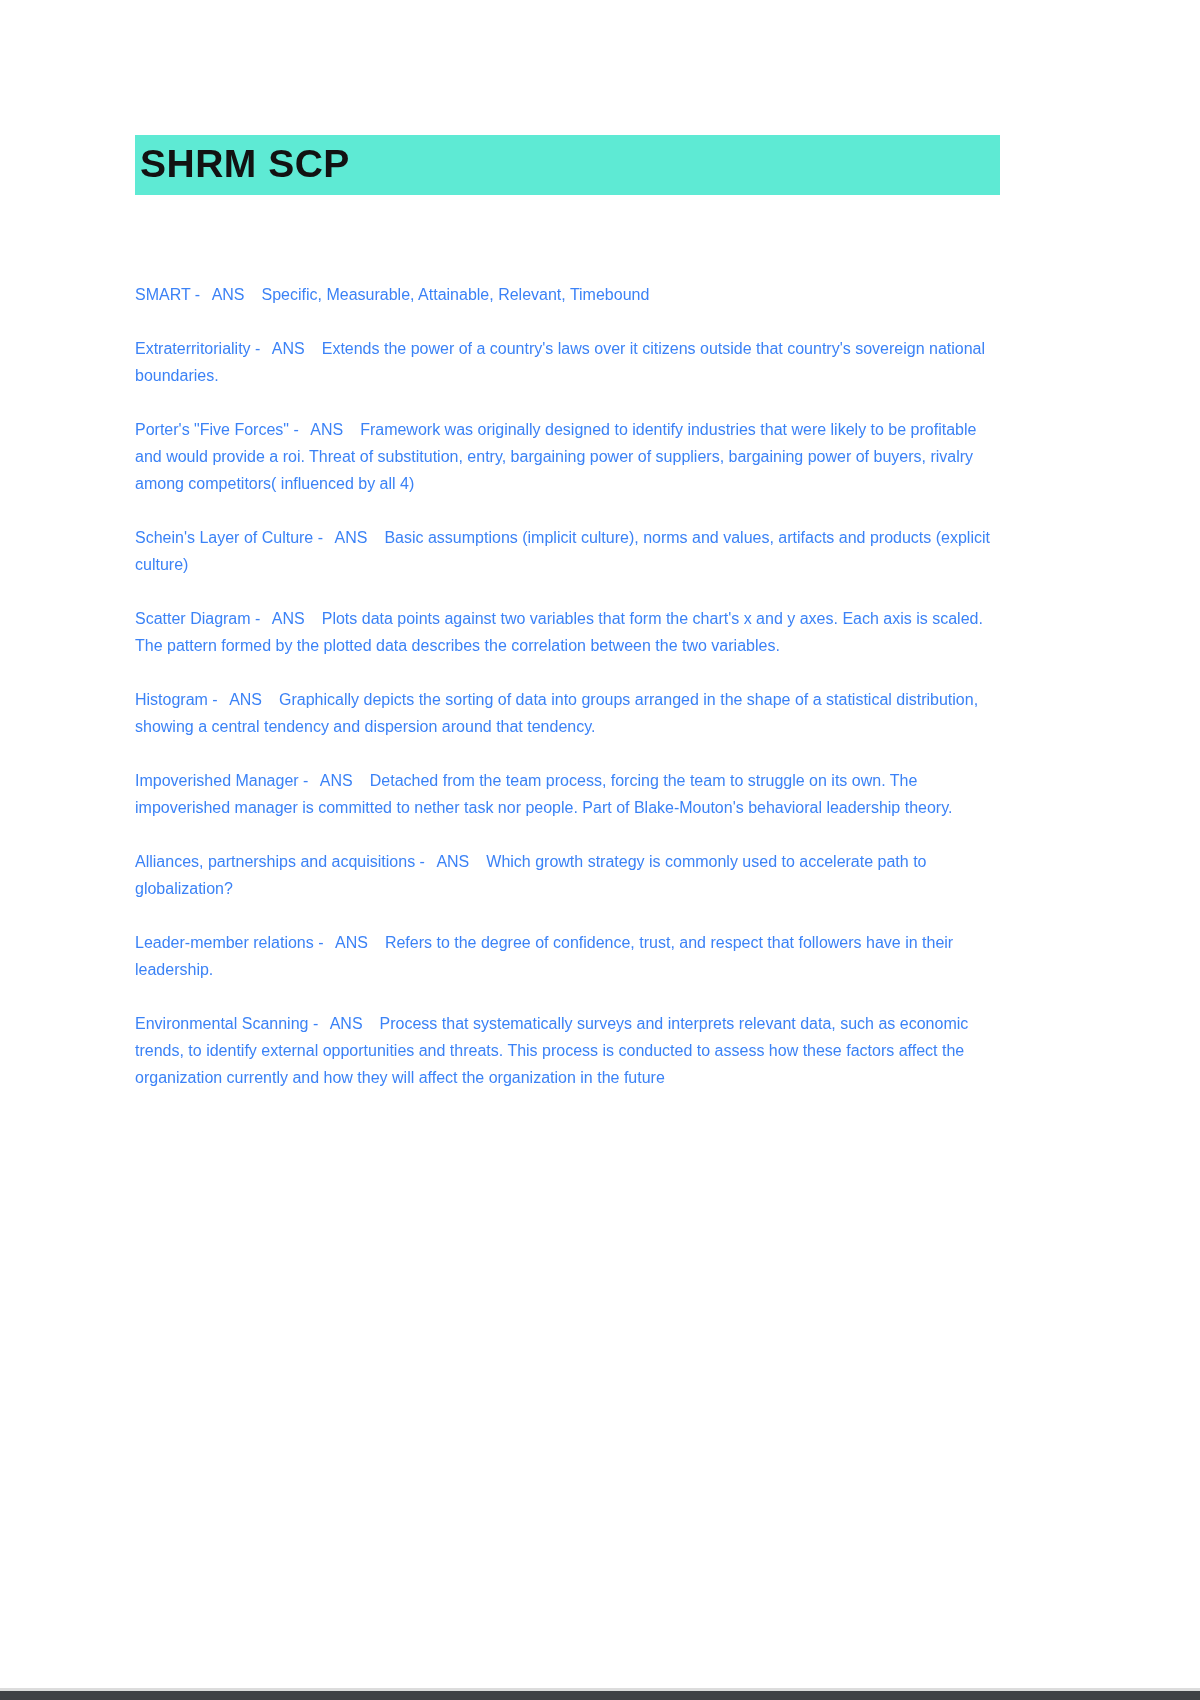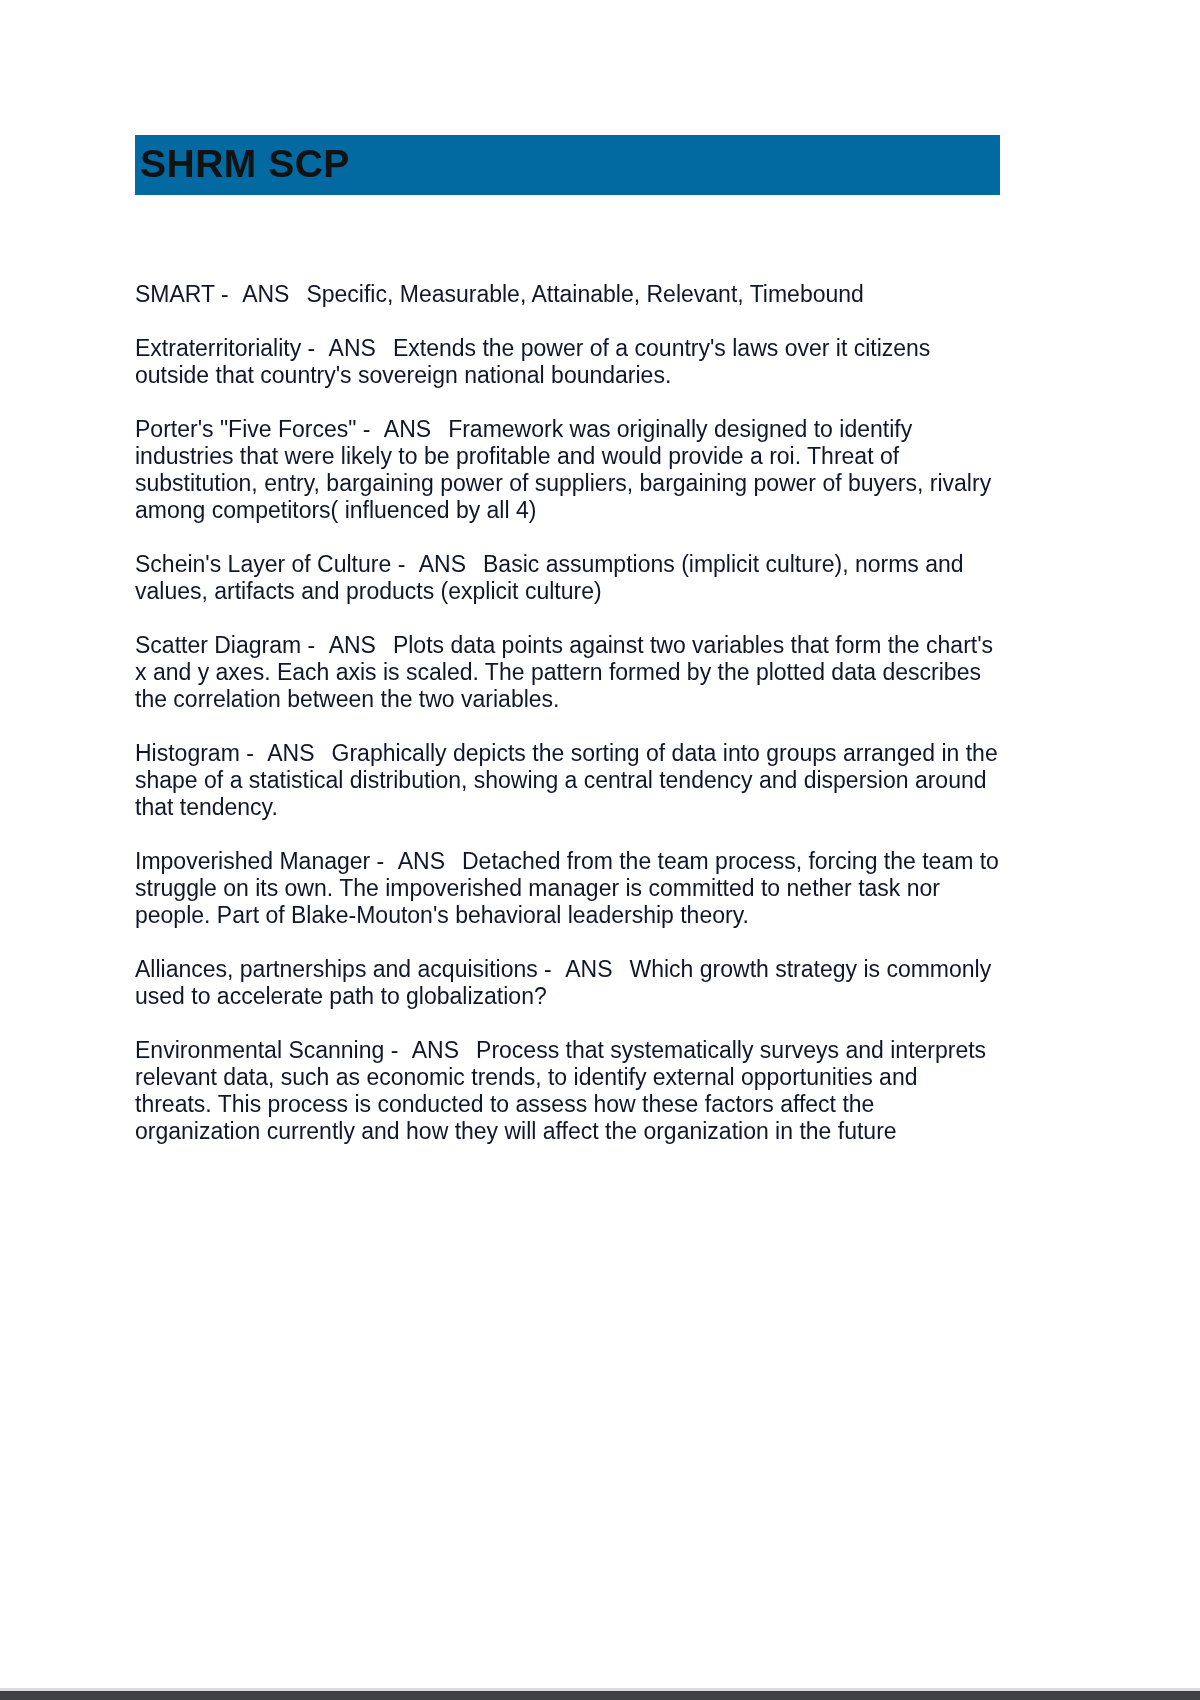--- a/index.html
+++ b/index.html
@@ -11,37 +11,37 @@
     margin: 0 auto;
     background: #ffffff;
     font-family: "Liberation Sans", sans-serif;
     color: #212121;
     overflow: hidden;
   }
   .content {
     padding: 135px 200px 0 135px;
   }
   .title-bar {
-    background: #0369a1;
+    background: #5eead4;
     padding: 9px 12px 11px 5px;
     margin: 0 0 86px 0;
   }
   .title-bar h1 {
     margin: 0;
     font-size: 39px;
     line-height: 40px;
     font-weight: bold;
     color: #121212;
     letter-spacing: 0.5px;
   }
   .entries p.entry {
     margin: 0 0 27px 0;
-    font-size: 23px;
+    font-size: 16px;
     line-height: 27px;
-    color: #0f172a;
+    color: #3b82f6;
   }
   .entry .term { }
   .entry .dash { white-space: pre; }
   .entry .ans { margin-left: 7px; }
   .entry .def { margin-left: 17px; }
   .bottom-bar {
     position: absolute;
     left: 0;
     right: 0;
     bottom: 0;
@@ -73,20 +73,21 @@
 
       <p class="entry"><span class="term">Scatter Diagram</span><span class="dash"> - </span><span class="ans">ANS</span><span class="def">Plots data points against two variables that form the chart's x and y axes. Each axis is scaled. The pattern formed by the plotted data describes the correlation between the two variables.</span></p>
 
       <p class="entry"><span class="term">Histogram</span><span class="dash"> - </span><span class="ans">ANS</span><span class="def">Graphically depicts the sorting of data into groups arranged in the shape of a statistical distribution, showing a central tendency and dispersion around that tendency.</span></p>
 
 
       <p class="entry"><span class="term">Impoverished Manager</span><span class="dash"> - </span><span class="ans">ANS</span><span class="def">Detached from the team process, forcing the team to struggle on its own. The impoverished manager is committed to nether task nor people. Part of Blake-Mouton's behavioral leadership theory.</span></p>
 
       <p class="entry"><span class="term">Alliances, partnerships and acquisitions</span><span class="dash"> - </span><span class="ans">ANS</span><span class="def">Which growth strategy is commonly used to accelerate path to globalization?</span></p>
 
+      <p class="entry"><span class="term">Leader-member relations</span><span class="dash"> - </span><span class="ans">ANS</span><span class="def">Refers to the degree of confidence, trust, and respect that followers have in their leadership.</span></p>
 
       <p class="entry"><span class="term">Environmental Scanning</span><span class="dash"> - </span><span class="ans">ANS</span><span class="def">Process that systematically surveys and interprets relevant data, such as economic trends, to identify external opportunities and threats. This process is conducted to assess how these factors affect the organization currently and how they will affect the organization in the future</span></p>
 
     </div>
   </div>
 
   <div class="bottom-bar"></div>
 </div>
 
 </body></html>

